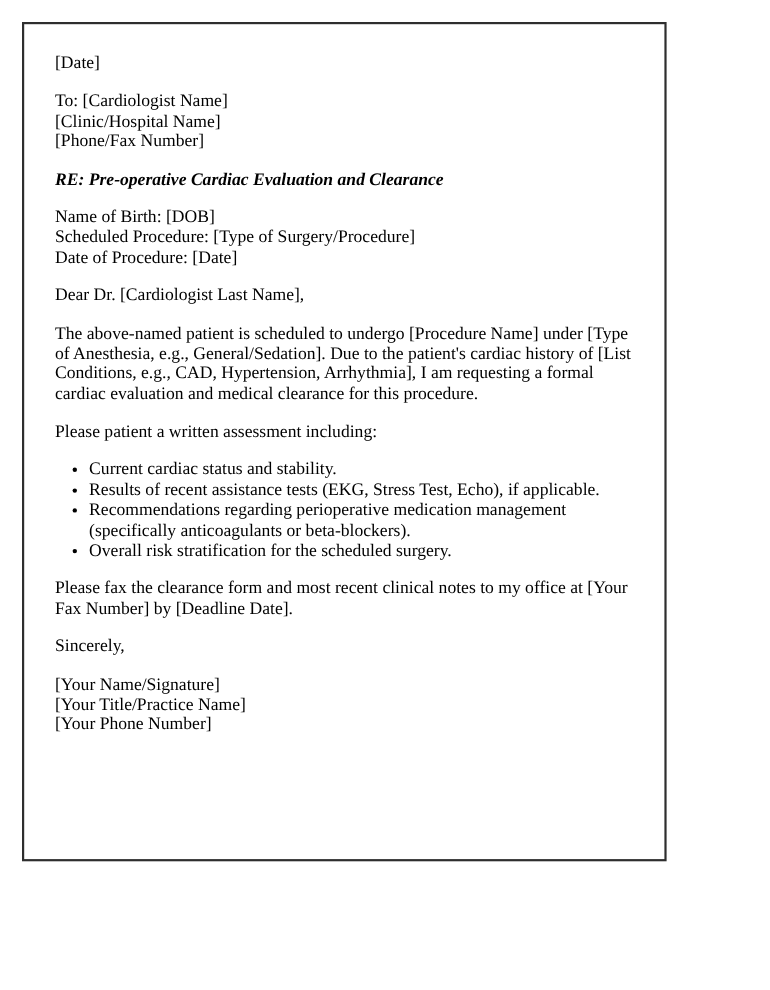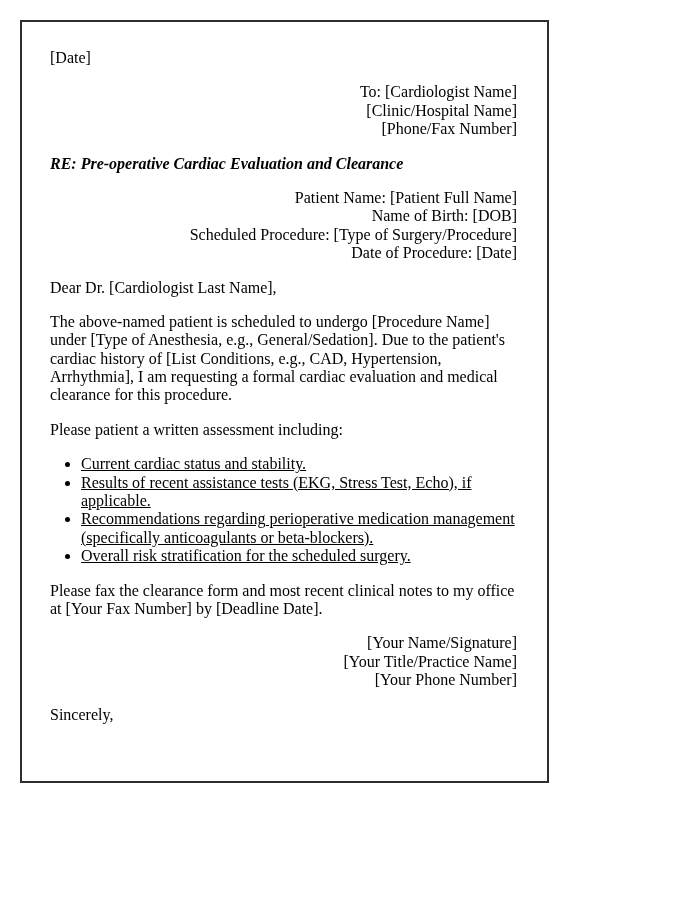--- a/index.html
+++ b/index.html
@@ -11,61 +11,59 @@
     font-family: "Liberation Serif", "DejaVu Serif", serif;
     font-size: 16px;
     line-height: 1.15;
     color: #000000;
   }
   .letter-page {
     position: absolute;
     left: 20px;
     top: 20px;
     box-sizing: border-box;
-    width: 529px;
+    width: 586px;
     min-height: 763px;
     border: 2px solid #2e2e2e;
     background: #ffffff;
     padding: 11px 30px 26px 28px;
   }
   .para {
     margin: 16px 0;
   }
   .subject {
     font-weight: bold;
     font-style: italic;
   }
   ul.assessment-list {
     margin: 16px 0;
     padding-left: 31px;
-    text-decoration: underline;
   }
   ul.assessment-list li {
     margin: 0;
     padding: 0;
   }
-  .line { display: block; text-align: right; }
+  .line { display: block; }
 </style>
 </head>
 <body>
 
 <div class="letter-page">
 
   <p class="para">[Date]</p>
 
   <p class="para">
     <span class="line">To: [Cardiologist Name]</span>
     <span class="line">[Clinic/Hospital Name]</span>
     <span class="line">[Phone/Fax Number]</span>
   </p>
 
   <p class="para subject">RE: Pre-operative Cardiac Evaluation and Clearance</p>
 
   <p class="para">
-    <span class="line">Patient Name: [Patient Full Name]</span>
     <span class="line">Name of Birth: [DOB]</span>
     <span class="line">Scheduled Procedure: [Type of Surgery/Procedure]</span>
     <span class="line">Date of Procedure: [Date]</span>
   </p>
 
   <p class="para">Dear Dr. [Cardiologist Last Name],</p>
 
   <p class="para">The above-named patient is scheduled to undergo [Procedure Name] under [Type of Anesthesia, e.g., General/Sedation]. Due to the patient's cardiac history of [List Conditions, e.g., CAD, Hypertension, Arrhythmia], I am requesting a formal cardiac evaluation and medical clearance for this procedure.</p>
 
   <p class="para">Please patient a written assessment including:</p>
@@ -73,21 +71,21 @@
   <ul class="assessment-list">
     <li>Current cardiac status and stability.</li>
     <li>Results of recent assistance tests (EKG, Stress Test, Echo), if applicable.</li>
     <li>Recommendations regarding perioperative medication management (specifically anticoagulants or beta-blockers).</li>
     <li>Overall risk stratification for the scheduled surgery.</li>
   </ul>
 
   <p class="para">Please fax the clearance form and most recent clinical notes to my office at [Your Fax Number] by [Deadline Date].</p>
 
 
+  <p class="para">Sincerely,</p>
+
   <p class="para">
     <span class="line">[Your Name/Signature]</span>
     <span class="line">[Your Title/Practice Name]</span>
     <span class="line">[Your Phone Number]</span>
   </p>
 
-  <p class="para">Sincerely,</p>
-
 </div>
 
 </body></html>

